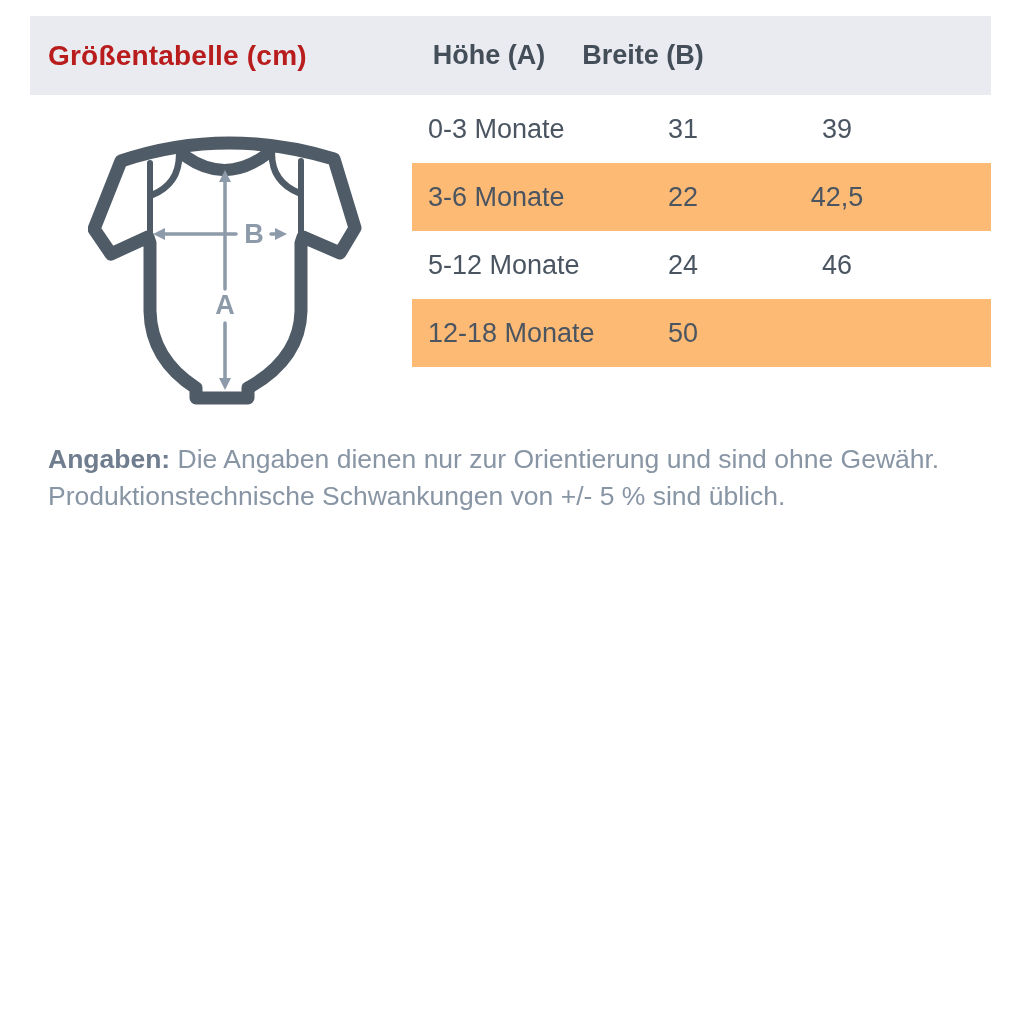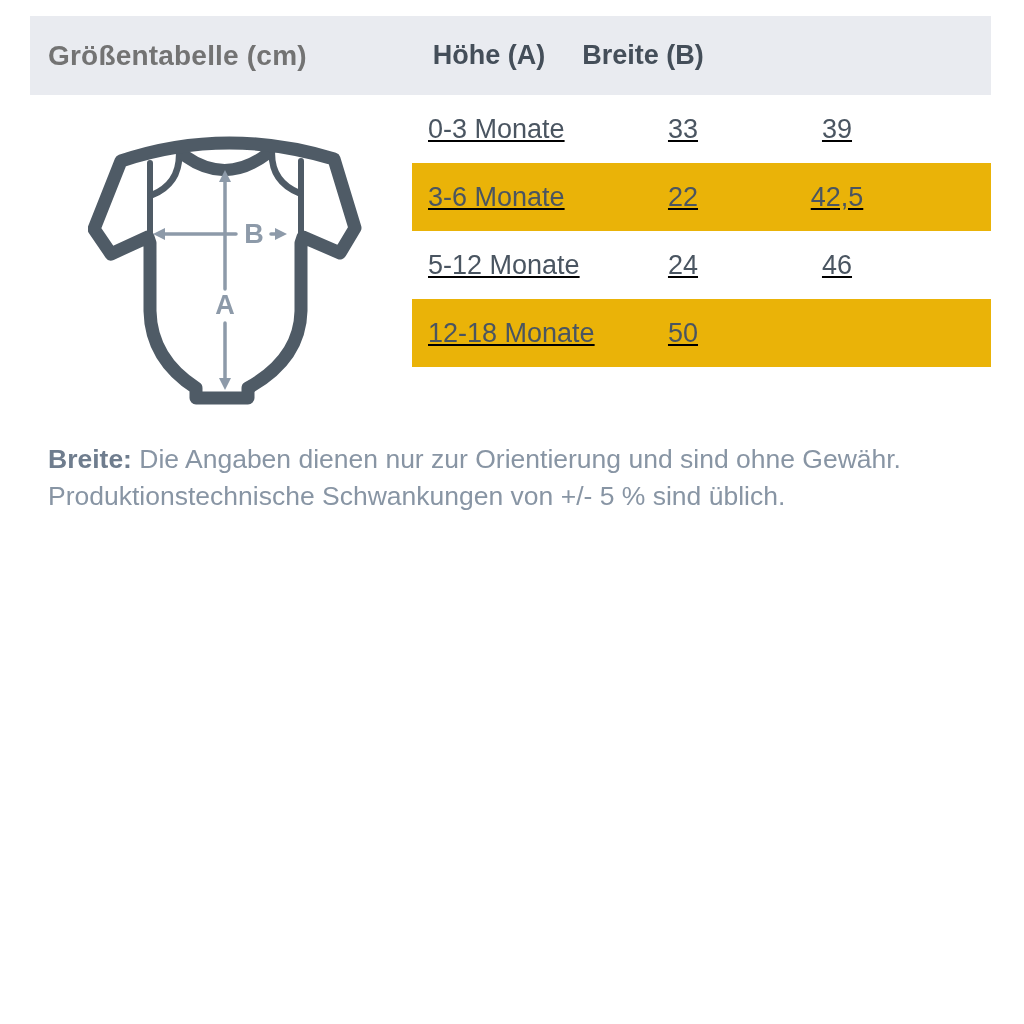--- a/index.html
+++ b/index.html
@@ -16,41 +16,41 @@
     height: 79px;
     background: #e9ebf0;
     display: grid;
     grid-template-columns: 382px 154px 154px 1fr;
     align-items: center;
   }
   .title {
     padding-left: 18px;
     font-size: 28px;
     font-weight: 700;
-    color: #737373;
+    color: #b91c1c;
     letter-spacing: 0.2px;
     white-space: nowrap;
   }
   .col-h {
     text-align: center;
     font-size: 27px;
     font-weight: 700;
     color: #444e59;
     white-space: nowrap;
   }
 
-  .rows { margin-left: 382px; width: 579px; text-decoration: underline; }
+  .rows { margin-left: 382px; width: 579px; }
   .row {
     height: 68px;
     display: grid;
     grid-template-columns: 194px 154px 154px 1fr;
     align-items: center;
     background: #ffffff;
   }
-  .row.striped { background: #eab308; }
+  .row.striped { background: #fdba74; }
   .row-label {
     padding-left: 16px;
     font-size: 27px;
     color: #4a5561;
     white-space: nowrap;
   }
   .val {
     text-align: center;
     font-size: 27px;
     color: #4a5561;
@@ -78,21 +78,21 @@
   <div class="header-bar">
     <div class="title">Größentabelle (cm)</div>
     <div class="col-h">Höhe (A)</div>
     <div class="col-h">Breite (B)</div>
     <div></div>
   </div>
 
   <div class="rows">
     <div class="row">
       <div class="row-label">0-3 Monate</div>
-      <div class="val">33</div>
+      <div class="val">31</div>
       <div class="val">39</div>
       <div></div>
     </div>
     <div class="row striped">
       <div class="row-label">3-6 Monate</div>
       <div class="val">22</div>
       <div class="val">42,5</div>
       <div></div>
     </div>
     <div class="row">
@@ -138,13 +138,13 @@
     </g>
     <g fill="#8d9aa9">
       <polygon points="65,103 77,97 77,109"></polygon>
       <polygon points="199,103 187,97 187,109"></polygon>
     </g>
     <text x="137" y="183" text-anchor="middle" font-size="27" font-weight="600" fill="#8d9aa9">A</text>
     <text x="166" y="112" text-anchor="middle" font-size="27" font-weight="600" fill="#8d9aa9">B</text>
   </svg>
 </div>
 
-<p class="note"><span class="prefix">Breite:</span> <span>Die Angaben dienen nur zur Orientierung und sind ohne Gewähr.</span><br><span>Produktionstechnische Schwankungen von +/- 5 % sind üblich.</span></p>
+<p class="note"><span class="prefix">Angaben:</span> <span>Die Angaben dienen nur zur Orientierung und sind ohne Gewähr.</span><br><span>Produktionstechnische Schwankungen von +/- 5 % sind üblich.</span></p>
 
 </body></html>

